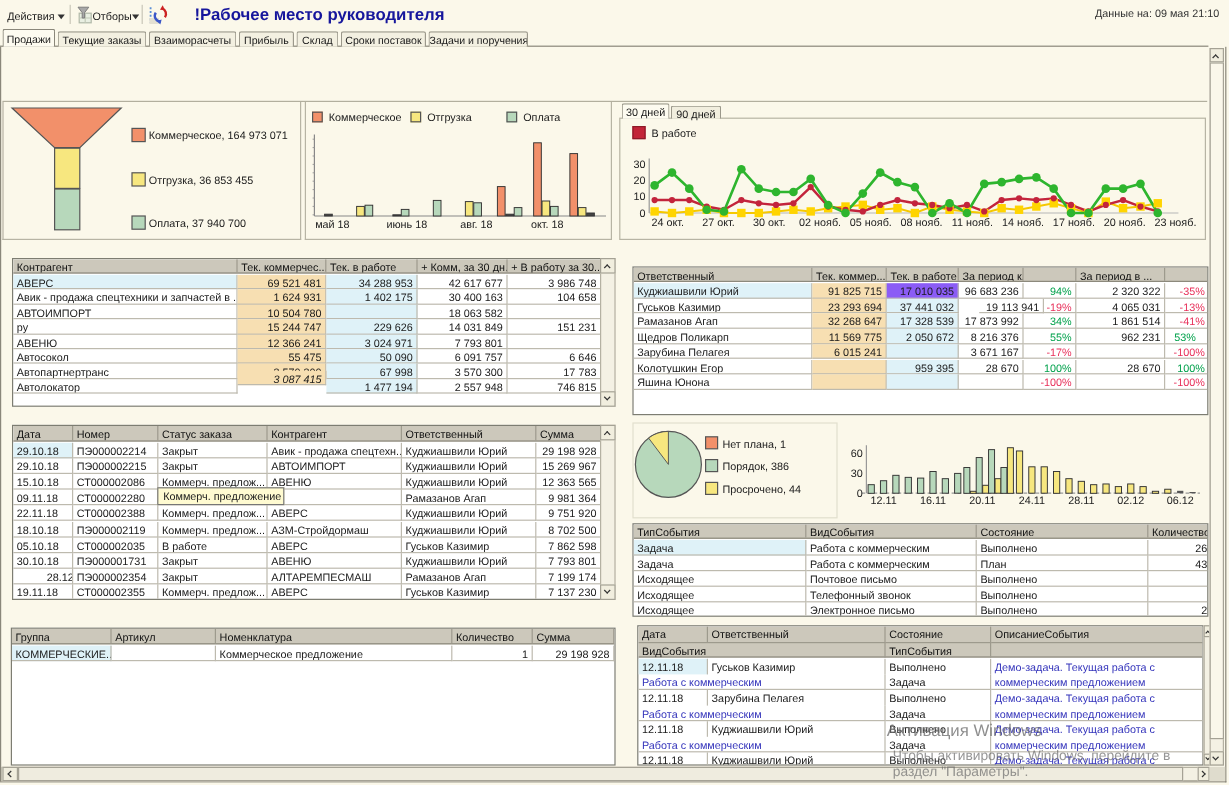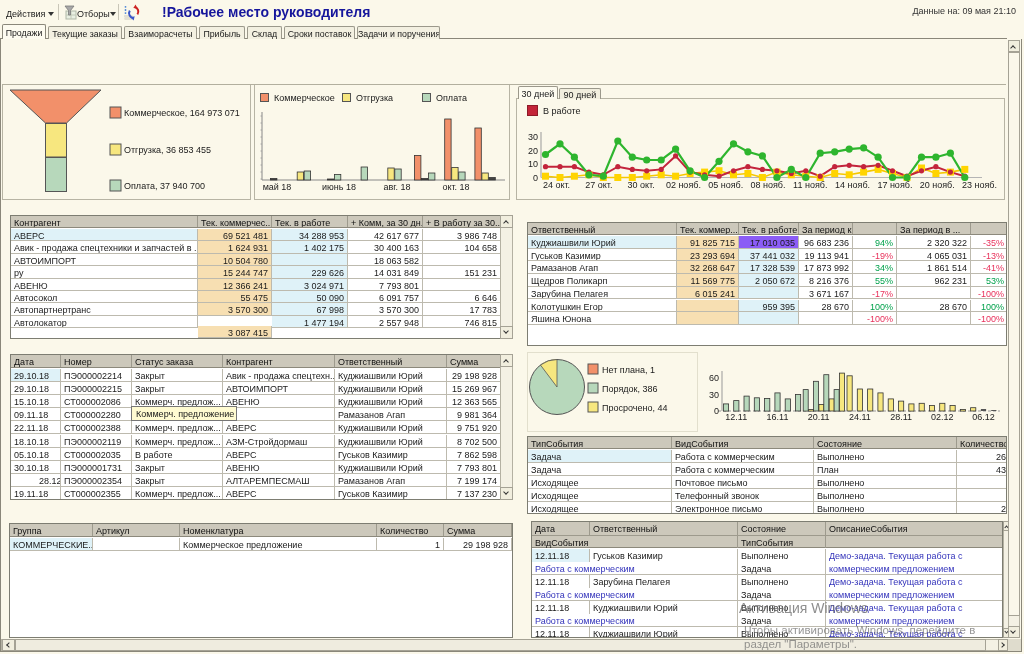--- a/index.html
+++ b/index.html
@@ -264,21 +264,21 @@
     <div class="cell" style="left:187px;top:75.0px;width:74px;height:12.4px;background:#f7dfb2;text-align:right;padding:2px 3px 0 0;">55 475</div>
     <div class="cell" style="left:261px;top:75.0px;width:76px;height:12.4px;background:#dff2f8;text-align:right;padding:2px 3px 0 0;">50 090</div>
     <div class="cell" style="left:337px;top:75.0px;width:75px;height:12.4px;text-align:right;padding:2px 3px 0 0;">6 091 757</div>
     <div class="cell" style="left:412px;top:75.0px;width:78px;height:12.4px;text-align:right;padding:2px 3px 0 0;">6 646</div>
     <div class="cell" style="left:0px;top:87.4px;width:187px;height:12.4px;">Автопартнертранс</div>
     <div class="cell" style="left:187px;top:87.4px;width:74px;height:12.4px;background:#f7dfb2;text-align:right;padding:2px 3px 0 0;">3 570 300</div>
     <div class="cell" style="left:261px;top:87.4px;width:76px;height:12.4px;background:#dff2f8;text-align:right;padding:2px 3px 0 0;">67 998</div>
     <div class="cell" style="left:337px;top:87.4px;width:75px;height:12.4px;text-align:right;padding:2px 3px 0 0;">3 570 300</div>
     <div class="cell" style="left:412px;top:87.4px;width:78px;height:12.4px;text-align:right;padding:2px 3px 0 0;">17 783</div>
     <div class="cell" style="left:0px;top:99.8px;width:187px;height:12.4px;">Автолокатор</div>
-    <div class="cell" style="left:187px;top:110px;width:74px;height:12.4px;background:#f7dfb2;text-align:right;padding:2px 3px 0 0;">3 087 415</div>
+    <div class="cell" style="left:187px;top:93px;width:74px;height:12.4px;background:#f7dfb2;text-align:right;padding:2px 3px 0 0;font-style:italic;">3 087 415</div>
     <div class="cell" style="left:261px;top:99.8px;width:76px;height:12.4px;background:#dff2f8;text-align:right;padding:2px 3px 0 0;">1 477 194</div>
     <div class="cell" style="left:337px;top:99.8px;width:75px;height:12.4px;text-align:right;padding:2px 3px 0 0;">2 557 948</div>
     <div class="cell" style="left:412px;top:99.8px;width:78px;height:12.4px;text-align:right;padding:2px 3px 0 0;">746 815</div>
   </div>
 <div class="sb" style="left:500px;top:215px;width:13px;height:124px;"></div>
 <div class="sbtn" style="left:500px;top:215px;width:13px;height:13px;"></div>
 <div class="chev chev-up" style="left:504px;top:221px;"></div>
 <div class="sbtn" style="left:500px;top:326px;width:13px;height:13px;"></div>
 <div class="chev chev-down" style="left:504px;top:329px;"></div>
 <div class="tbl" style="left:527px;top:222px;width:480px;height:124px;overflow:hidden;">
@@ -294,38 +294,38 @@
     <div class="cell" style="left:0px;top:13.0px;width:149px;height:12.7px;background:#dff2f8;">Куджиашвили Юрий</div>
     <div class="cell" style="left:149px;top:13.0px;width:62px;height:12.7px;background:#f7dfb2;text-align:right;padding:2px 3px 0 0;">91 825 715</div>
     <div class="cell" style="left:211px;top:13.0px;width:60px;height:12.7px;background:#8b5cf6;text-align:right;padding:2px 3px 0 0;">17 010 035</div>
     <div class="cell" style="left:271px;top:13.0px;width:54px;height:12.7px;text-align:right;padding:2px 3px 0 0;">96 683 236</div>
     <div class="cell" style="left:325px;top:13.0px;width:44px;height:12.7px;text-align:right;padding:2px 3px 0 0;color:#00a14b;">94%</div>
     <div class="cell" style="left:369px;top:13.0px;width:74px;height:12.7px;text-align:right;padding:2px 3px 0 0;">2 320 322</div>
     <div class="cell" style="left:443px;top:13.0px;width:37px;height:12.7px;text-align:right;padding:2px 3px 0 0;color:#e8305a;">-35%</div>
     <div class="cell" style="left:0px;top:25.7px;width:149px;height:12.7px;">Гуськов Казимир</div>
     <div class="cell" style="left:149px;top:25.7px;width:62px;height:12.7px;background:#f7dfb2;text-align:right;padding:2px 3px 0 0;">23 293 694</div>
     <div class="cell" style="left:211px;top:25.7px;width:60px;height:12.7px;background:#dff2f8;text-align:right;padding:2px 3px 0 0;">37 441 032</div>
-    <div class="cell" style="left:271px;top:25.7px;width:54px;height:12.7px;text-align:right;padding:2px 3px 0 0;">19 113 941</div>
+    <div class="cell" style="left:288px;top:25.7px;width:54px;height:12.7px;text-align:right;padding:2px 3px 0 0;">19 113 941</div>
     <div class="cell" style="left:325px;top:25.7px;width:44px;height:12.7px;text-align:right;padding:2px 3px 0 0;color:#e8305a;">-19%</div>
     <div class="cell" style="left:369px;top:25.7px;width:74px;height:12.7px;text-align:right;padding:2px 3px 0 0;">4 065 031</div>
     <div class="cell" style="left:443px;top:25.7px;width:37px;height:12.7px;text-align:right;padding:2px 3px 0 0;color:#e8305a;">-13%</div>
     <div class="cell" style="left:0px;top:38.4px;width:149px;height:12.7px;">Рамазанов Агап</div>
     <div class="cell" style="left:149px;top:38.4px;width:62px;height:12.7px;background:#f7dfb2;text-align:right;padding:2px 3px 0 0;">32 268 647</div>
     <div class="cell" style="left:211px;top:38.4px;width:60px;height:12.7px;background:#dff2f8;text-align:right;padding:2px 3px 0 0;">17 328 539</div>
     <div class="cell" style="left:271px;top:38.4px;width:54px;height:12.7px;text-align:right;padding:2px 3px 0 0;">17 873 992</div>
     <div class="cell" style="left:325px;top:38.4px;width:44px;height:12.7px;text-align:right;padding:2px 3px 0 0;color:#00a14b;">34%</div>
     <div class="cell" style="left:369px;top:38.4px;width:74px;height:12.7px;text-align:right;padding:2px 3px 0 0;">1 861 514</div>
     <div class="cell" style="left:443px;top:38.4px;width:37px;height:12.7px;text-align:right;padding:2px 3px 0 0;color:#e8305a;">-41%</div>
     <div class="cell" style="left:0px;top:51.1px;width:149px;height:12.7px;">Щедров Поликарп</div>
     <div class="cell" style="left:149px;top:51.1px;width:62px;height:12.7px;background:#f7dfb2;text-align:right;padding:2px 3px 0 0;">11 569 775</div>
     <div class="cell" style="left:211px;top:51.1px;width:60px;height:12.7px;background:#dff2f8;text-align:right;padding:2px 3px 0 0;">2 050 672</div>
     <div class="cell" style="left:271px;top:51.1px;width:54px;height:12.7px;text-align:right;padding:2px 3px 0 0;">8 216 376</div>
     <div class="cell" style="left:325px;top:51.1px;width:44px;height:12.7px;text-align:right;padding:2px 3px 0 0;color:#00a14b;">55%</div>
     <div class="cell" style="left:369px;top:51.1px;width:74px;height:12.7px;text-align:right;padding:2px 3px 0 0;">962 231</div>
-    <div class="cell" style="left:443px;top:51.1px;width:37px;height:12.7px;text-align:right;padding:2px 3px 0 0;color:#00a14b;">53%</div>
+    <div class="cell" style="left:443px;top:51.1px;width:37px;height:12.7px;text-align:center;padding:2px 3px 0 0;color:#00a14b;">53%</div>
     <div class="cell" style="left:0px;top:63.8px;width:149px;height:12.7px;">Зарубина Пелагея</div>
     <div class="cell" style="left:149px;top:63.8px;width:62px;height:12.7px;background:#f7dfb2;text-align:right;padding:2px 3px 0 4px;">6 015 241</div>
     <div class="cell" style="left:211px;top:63.8px;width:60px;height:12.7px;background:#dff2f8;text-align:right;padding:2px 3px 0 0;"></div>
     <div class="cell" style="left:271px;top:63.8px;width:54px;height:12.7px;text-align:right;padding:2px 3px 0 0;">3 671 167</div>
     <div class="cell" style="left:325px;top:63.8px;width:44px;height:12.7px;text-align:right;padding:2px 3px 0 0;color:#e8305a;">-17%</div>
     <div class="cell" style="left:369px;top:63.8px;width:74px;height:12.7px;text-align:right;padding:2px 3px 0 0;"></div>
     <div class="cell" style="left:443px;top:63.8px;width:37px;height:12.7px;text-align:right;padding:2px 3px 0 0;color:#e8305a;">-100%</div>
     <div class="cell" style="left:0px;top:76.5px;width:149px;height:12.7px;">Колотушкин Егор</div>
     <div class="cell" style="left:149px;top:76.5px;width:62px;height:12.7px;background:#f7dfb2;text-align:right;padding:2px 3px 0 0;"></div>
     <div class="cell" style="left:211px;top:76.5px;width:60px;height:12.7px;background:#dff2f8;text-align:right;padding:2px 3px 0 0;">959 395</div>

